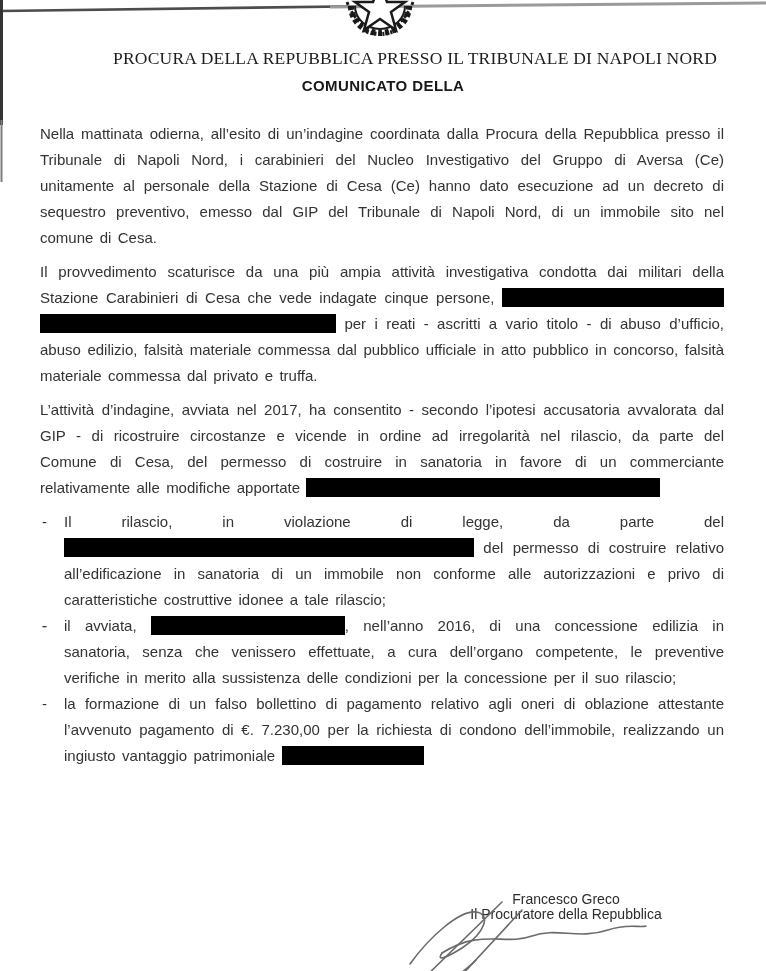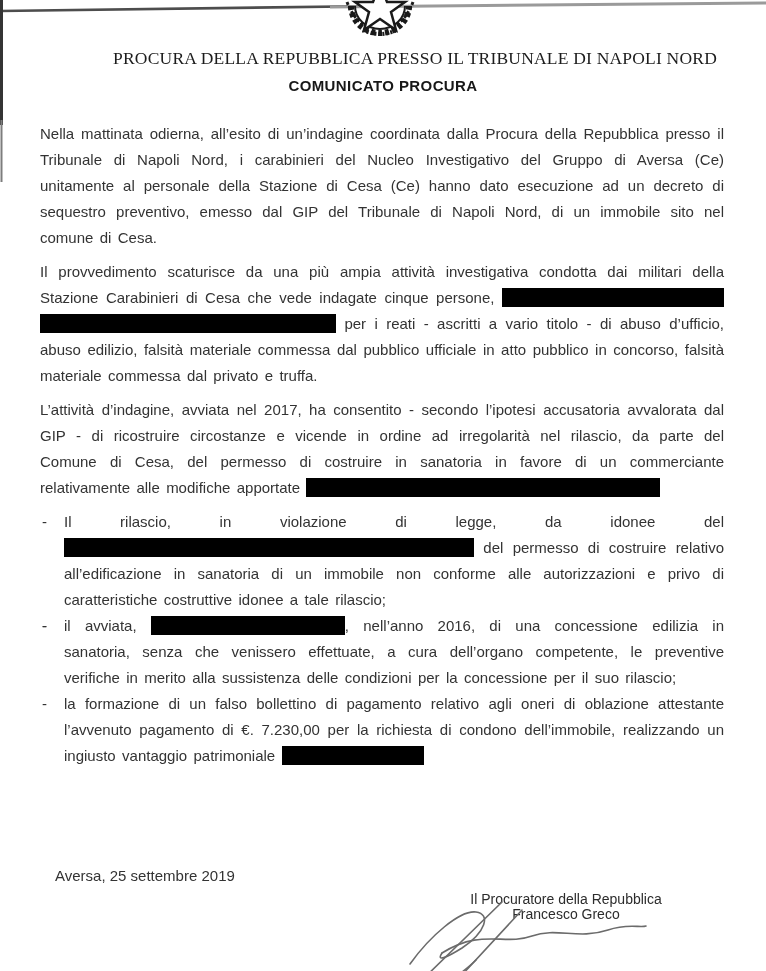--- a/index.html
+++ b/index.html
@@ -54,62 +54,61 @@
         <path d="M 10,6 A 29,27 0 0 0 68,6" stroke-width="6" stroke-dasharray="4 3"></path>
         <path d="M 14,6 A 25,23 0 0 0 64,6" stroke-width="2"></path>
         <path d="M 22,30 Q 39,38 56,30" stroke-width="4" stroke-dasharray="2 2"></path>
         <path d="M 6,2 Q 12,18 24,26 M 72,2 Q 66,18 54,26" stroke-width="3" stroke-dasharray="3 2"></path>
       </g>
       <polygon points="39,-16 46,2 64,2 50,12 55,30 39,19 23,30 28,12 14,2 32,2" fill="#ffffff" stroke="#1a1a1a" stroke-width="2.5"></polygon>
     </svg>
   </div>
 
   <div class="doc-title">PROCURA DELLA REPUBBLICA PRESSO IL TRIBUNALE DI NAPOLI NORD</div>
-  <div class="doc-subtitle">COMUNICATO PROCURA</div>
+  <div class="doc-subtitle">COMUNICATO DELLA</div>
 
   <div class="body-text">
     <p>Nella mattinata odierna, all’esito di un’indagine coordinata dalla Procura della Repubblica presso il Tribunale di Napoli Nord, i carabinieri del Nucleo Investigativo del Gruppo di Aversa (Ce) unitamente al personale della Stazione di Cesa (Ce) hanno dato esecuzione ad un decreto di sequestro preventivo, emesso dal GIP del Tribunale di Napoli Nord, di un immobile sito nel comune di Cesa.</p>
 
     <p><span>Il provvedimento scaturisce da una più ampia attività investigativa condotta dai militari della Stazione Carabinieri di Cesa che vede indagate cinque persone,</span>
       <span class="redact r1"></span>
       <span class="redact r2"></span>
       <span>per i reati -  ascritti a vario titolo - di abuso d’ufficio, abuso edilizio, falsità materiale commessa dal pubblico ufficiale in atto pubblico in concorso, falsità materiale commessa dal privato e truffa.</span></p>
 
     <p><span>L’attività d’indagine, avviata nel 2017, ha consentito - secondo l’ipotesi accusatoria avvalorata dal GIP - di ricostruire circostanze e vicende in ordine ad irregolarità nel rilascio, da parte del Comune di Cesa, del permesso di costruire in sanatoria in favore di un commerciante relativamente alle modifiche apportate</span>
       <span class="redact r3"></span></p>
 
 
     <ul class="bullet-list">
       <li>
         <span class="dash">-</span>
-        <span>Il rilascio, in violazione di legge, da idonee del</span>
+        <span>Il rilascio, in violazione di legge, da parte del</span>
         <span class="redact r4"></span>
         <span>del permesso di costruire relativo all’edificazione in sanatoria di un immobile non conforme alle autorizzazioni e privo di caratteristiche costruttive idonee a tale rilascio;</span>
       </li>
       <li>
         <span class="dash">-</span>
       </li>
       <li>
         <span class="dash">-</span>
         <span>il avviata,</span>
         <span class="redact r5"></span><span>, nell’anno 2016, di una concessione edilizia in sanatoria, senza che venissero effettuate, a cura dell’organo competente, le preventive verifiche in merito alla sussistenza delle condizioni per la concessione per il suo rilascio;</span>
       </li>
       <li>
         <span class="dash">-</span>
         <span>la formazione di un falso bollettino di pagamento relativo agli oneri di oblazione attestante l’avvenuto pagamento di €. 7.230,00 per la richiesta di condono dell’immobile, realizzando un ingiusto vantaggio patrimoniale</span>
         <span class="redact r6"></span>
       </li>
     </ul>
   </div>
 
-  <div class="dateline">Aversa, 25 settembre 2019</div>
 
   <div class="sig-block">
+    <div>Francesco Greco</div>
     <div>Il Procuratore della Repubblica</div>
-    <div>Francesco Greco</div>
   </div>
 
   <svg class="sig-svg" width="286" height="73" viewBox="0 0 286 73">
     <g fill="none" stroke="#6b6b6b" stroke-width="1.6" stroke-linecap="round">
       <path d="M 18,66 C 38,38 68,12 84,14 C 99,16 94,34 70,50 C 54,60 44,64 50,55"></path>
       <path d="M 50,55 C 90,30 112,48 140,38 C 165,29 186,42 216,32 C 236,25 248,30 254,28"></path>
       <path d="M 28,84 L 110,4"></path>
       <path d="M 56,92 L 130,12"></path>
       <path d="M 44,96 C 58,82 72,74 84,62"></path>
     </g>

